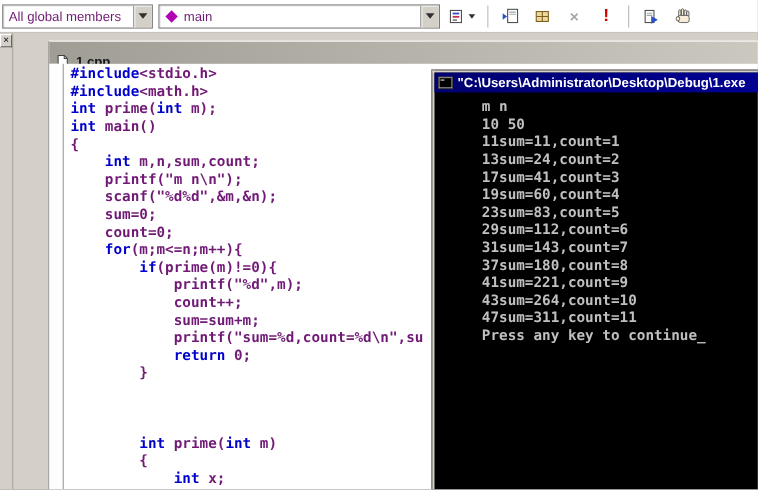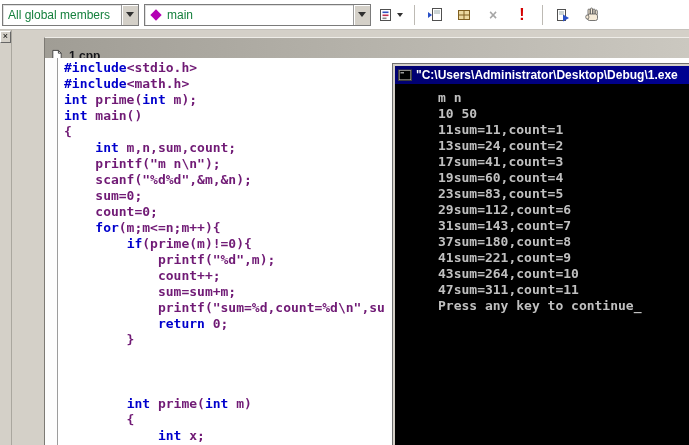--- a/index.html
+++ b/index.html
@@ -12,24 +12,24 @@
   
   .toolbar {
     position:absolute; left:0; top:0; width:100%; height:30px;
     background:#ffffff; border-bottom:1px solid #c6c3bd;
     display:flex; align-items:center; padding:3px 2px; gap:5px;
   }
   .combo {
     height:22px; background:#fff; border:1px solid #7b7b7b;
     box-shadow: inset 1px 1px 0 rgba(0,0,0,0.12);
     display:flex; align-items:center; padding-left:5px;
-    font-size:12px; color:#15803d; overflow:hidden;
+    font-size:12px; color:#701a75; overflow:hidden;
   }
   .combo-members { width:137px; }
-  .combo-func { width:227px; }
+  .combo-func { width:256px; }
   .combo-text { white-space:nowrap; overflow:hidden; }
   .arrow-btn {
     margin-left:auto; width:17px; height:100%; background:#d4d0c8;
     border-left:1px solid #9a9a9a; box-shadow: inset 1px 1px 0 #fff;
     display:flex; align-items:center; justify-content:center; flex:0 0 auto;
   }
   .tri { width:0; height:0; border-left:4px solid transparent; border-right:4px solid transparent; border-top:5px solid #303030; }
   .tri-sm { border-left-width:3px; border-right-width:3px; border-top-width:4px; }
   .diamond { width:8px; height:8px; background:#b400b4; transform:rotate(45deg); margin-right:7px; margin-left:2px; flex:0 0 auto; }
   .toolbtn {

